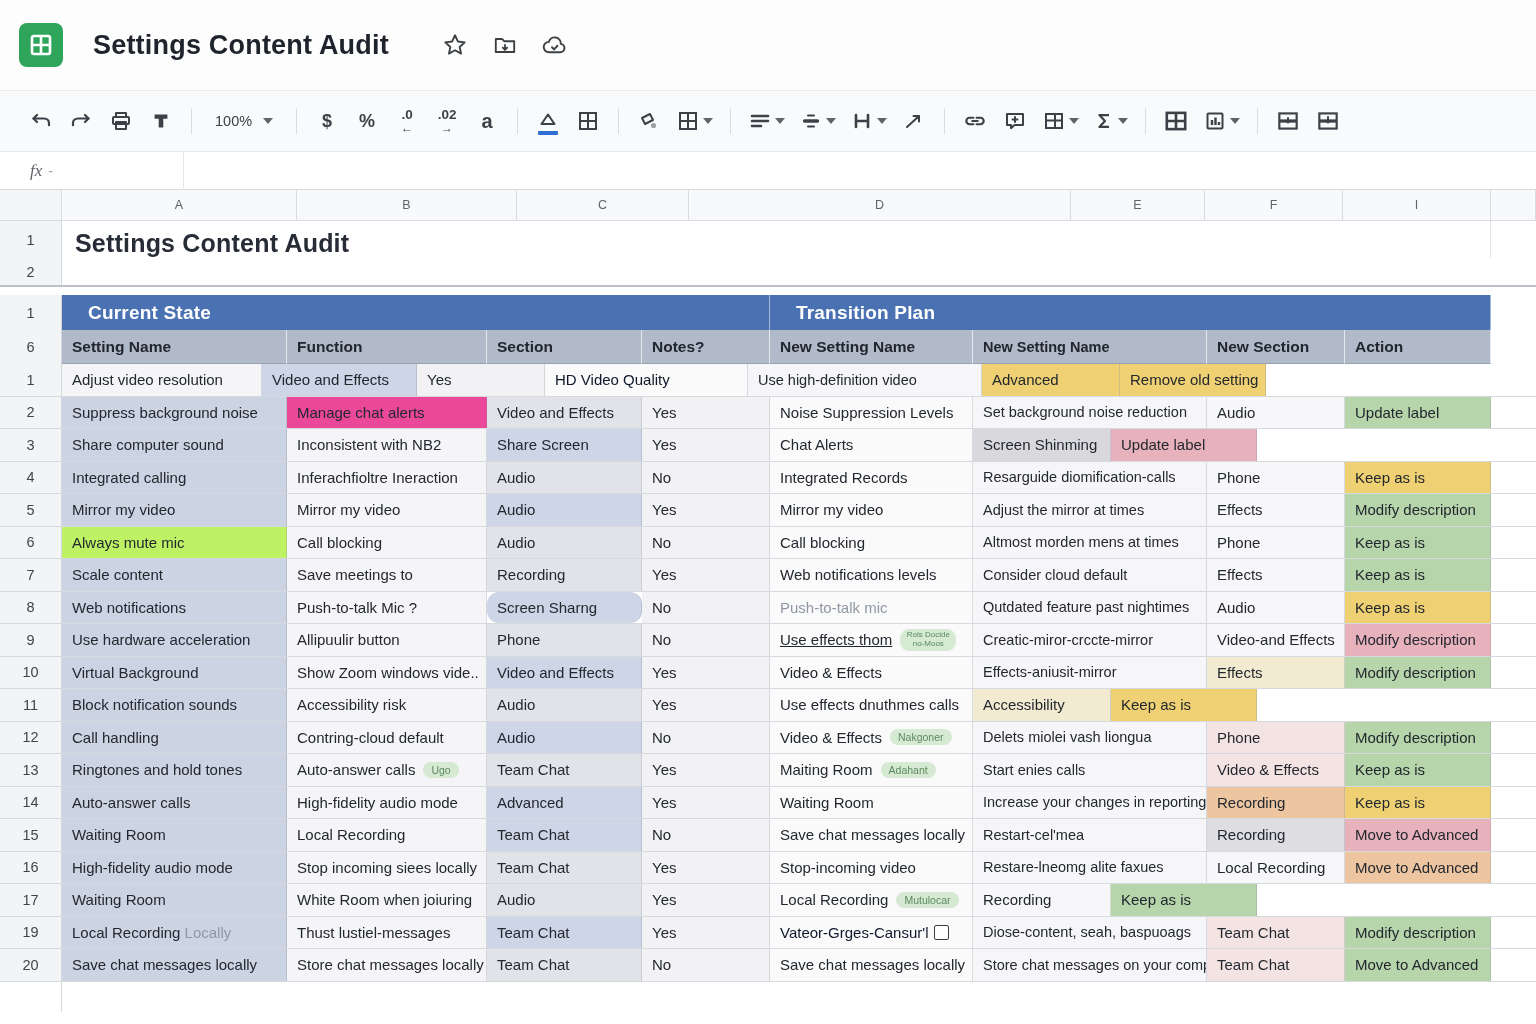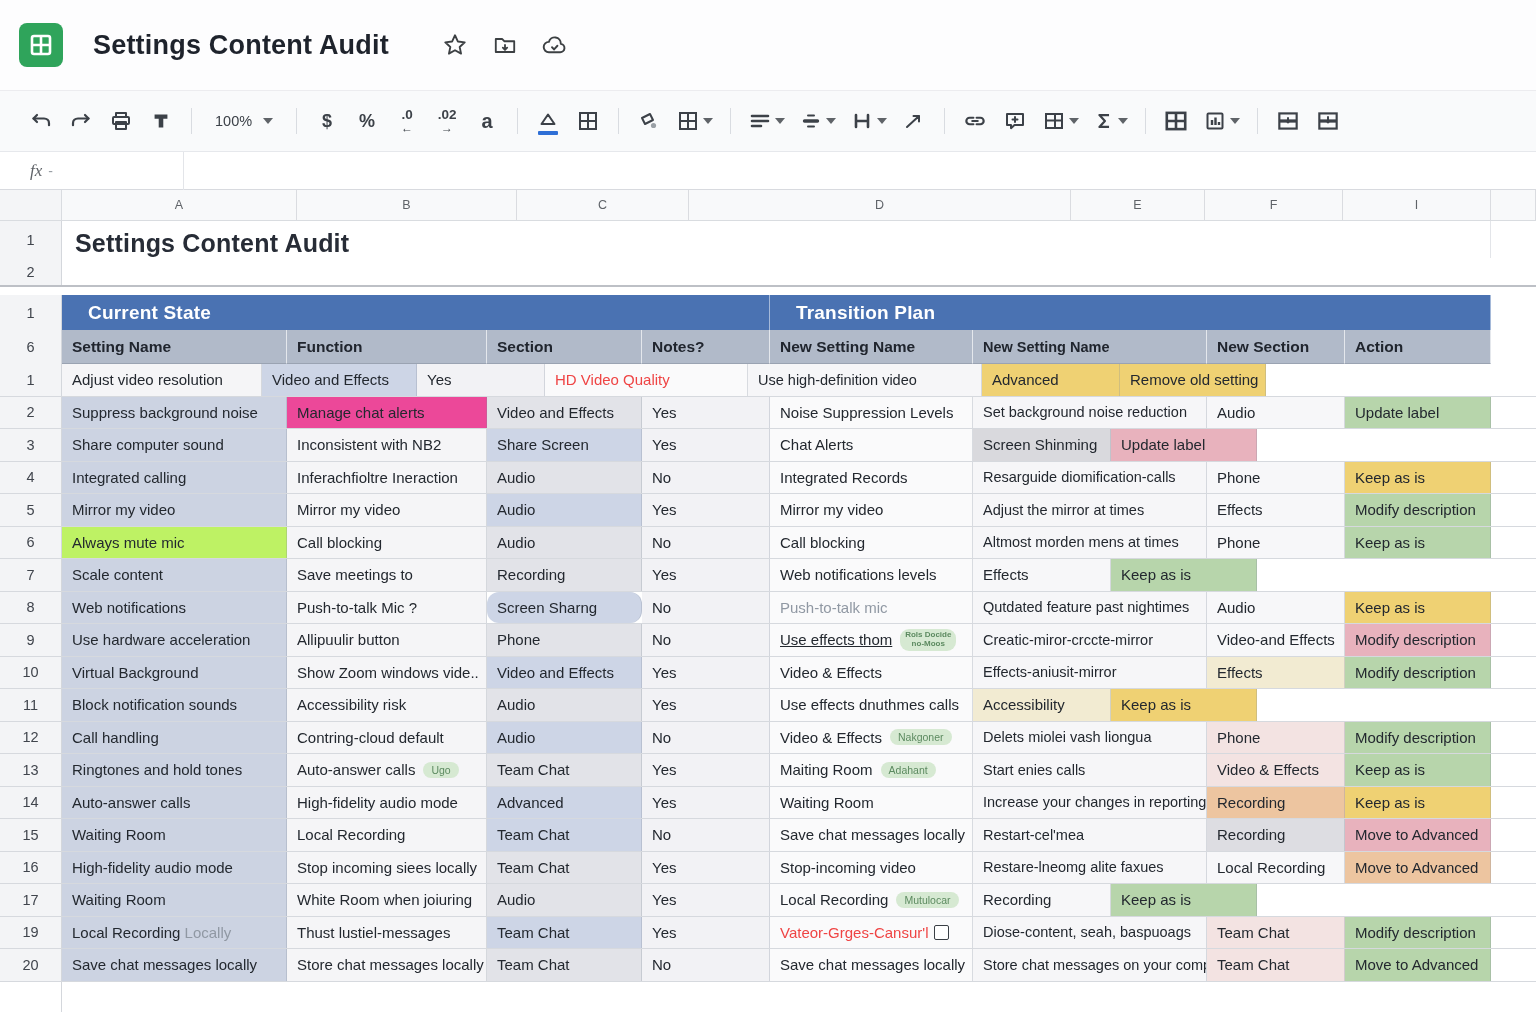--- a/index.html
+++ b/index.html
@@ -59,26 +59,26 @@
 
   .theadrow { height:34px; display:flex; }
   .th { display:flex; align-items:center; padding:0 10px; font-size:15.5px; font-weight:700; color:#20252e;
     border-right:1px solid rgba(255,255,255,.65); border-bottom:1px solid #9aa3b2; }
 
   .drow { display:flex; height:32.5px; border-bottom:1px solid #d6d9de; background:#fff; }
   .cell { display:flex; align-items:center; padding:0 10px; font-size:15px; color:#23282f;
     border-right:1px solid rgba(130,140,155,.28); overflow:hidden; white-space:nowrap; }
   .c1{width:225px}.c2{width:200px}.c3{width:155px}.c4{width:128px}
   .c5{width:203px}.c6{width:234px;font-size:14.5px}.c7{width:138px}.c8{width:146px}
-  .link { color:#ef4444; }
+  .link { color:#0f172a; }
   .muted { color:#9098a3; }
   .uline { text-decoration:underline; }
   .badge { background:#d6e9d2; color:#5c8a60; font-size:10.5px; border-radius:9px; padding:2px 8px;
     margin-left:8px; flex:0 0 auto; }
-  .badge.small { font-size:8px; line-height:1.1; white-space:normal; max-width:56px; text-align:center; padding:2px 0;font-weight:bold; }
+  .badge.small { font-size:8px; line-height:1.1; white-space:normal; max-width:56px; text-align:center; padding:2px 0; }
   .cbox { width:15px; height:15px; border:1.6px solid #3a3f45; border-radius:2px; background:#fff;
     margin-left:6px; flex:0 0 auto; }
   .tailrow { height:30px; display:flex; }
   .tailrow .rl { width:62px; border-right:1px solid #d4d7dc; }
 </style>
 </head>
 <body>
 
 <div class="topbar">
   <div class="logo">
@@ -484,20 +484,23 @@
         </div>
         <div class="cell c3" style="background: rgb(226, 227, 232);">
           <span>Recording</span>
         </div>
         <div class="cell c4" style="background: rgb(242, 242, 245);">
           <span>Yes</span>
         </div>
         <div class="cell c5" style="background: rgb(250, 250, 251);">
           <span>Web notifications levels</span>
         </div>
+        <div class="cell c6" style="background: rgb(246, 246, 248);">
+          <span>Consider cloud default</span>
+        </div>
         <div class="cell c7" style="background: rgb(247, 247, 249);">
           <span>Effects</span>
         </div>
         <div class="cell c8" style="background: rgb(183, 213, 171);">
           <span>Keep as is</span>
         </div>
       </div>
       <div class="drow">
         <div class="rlabel">8</div>
         <div class="cell c1" style="background: rgb(204, 211, 226);">

